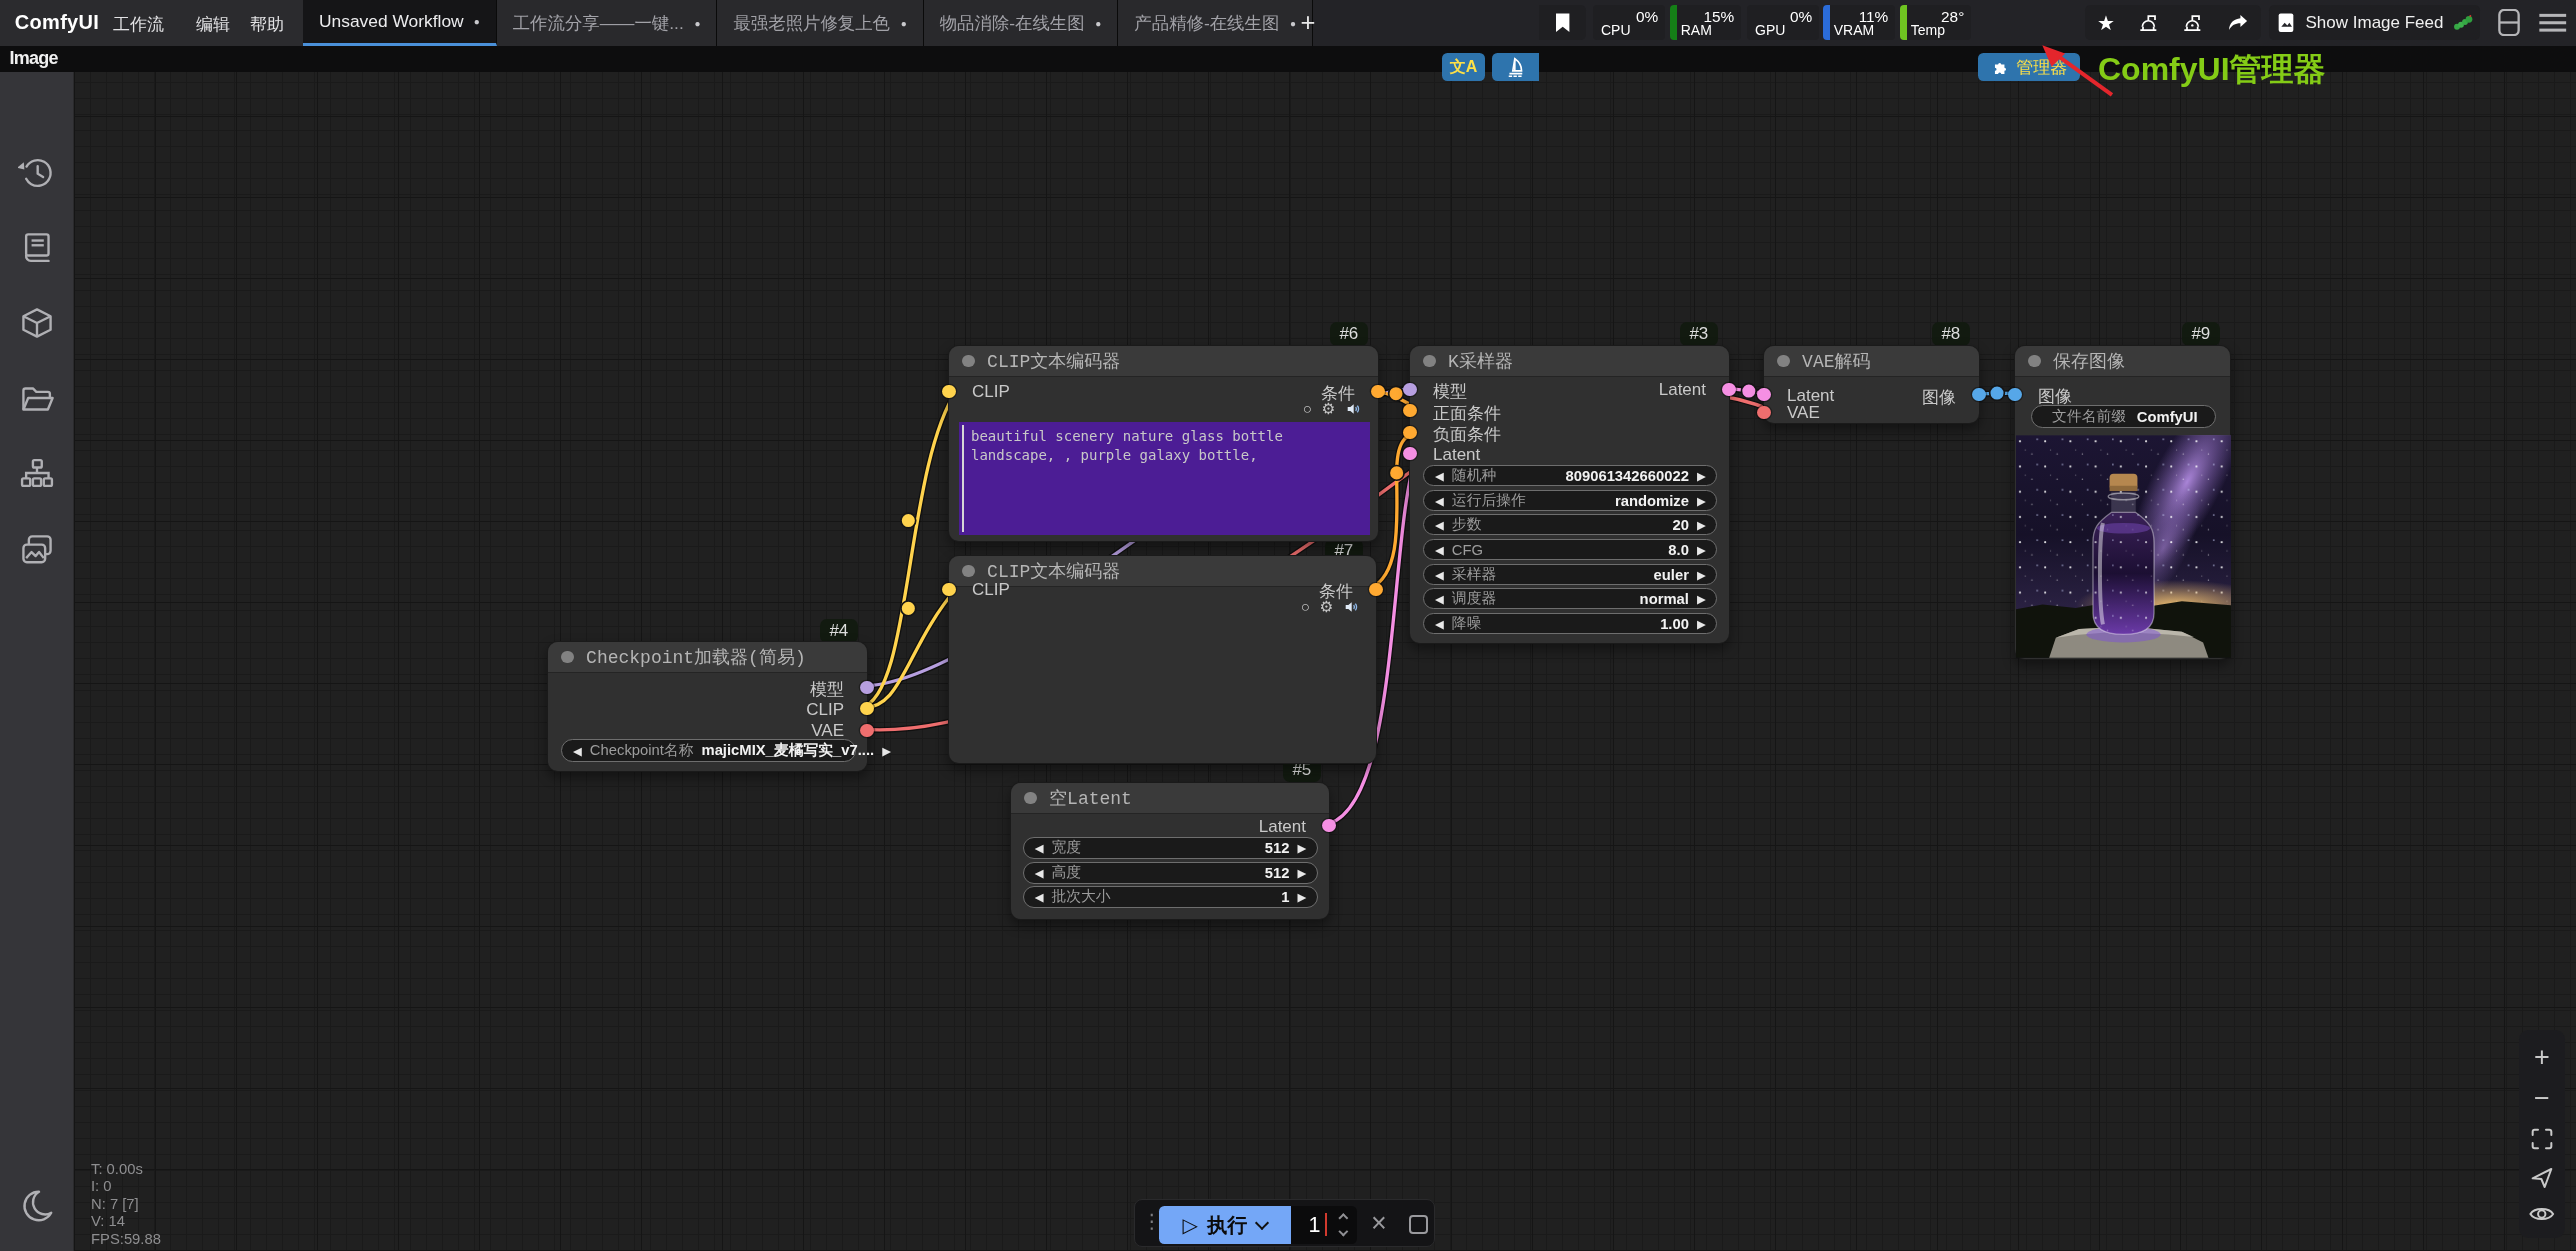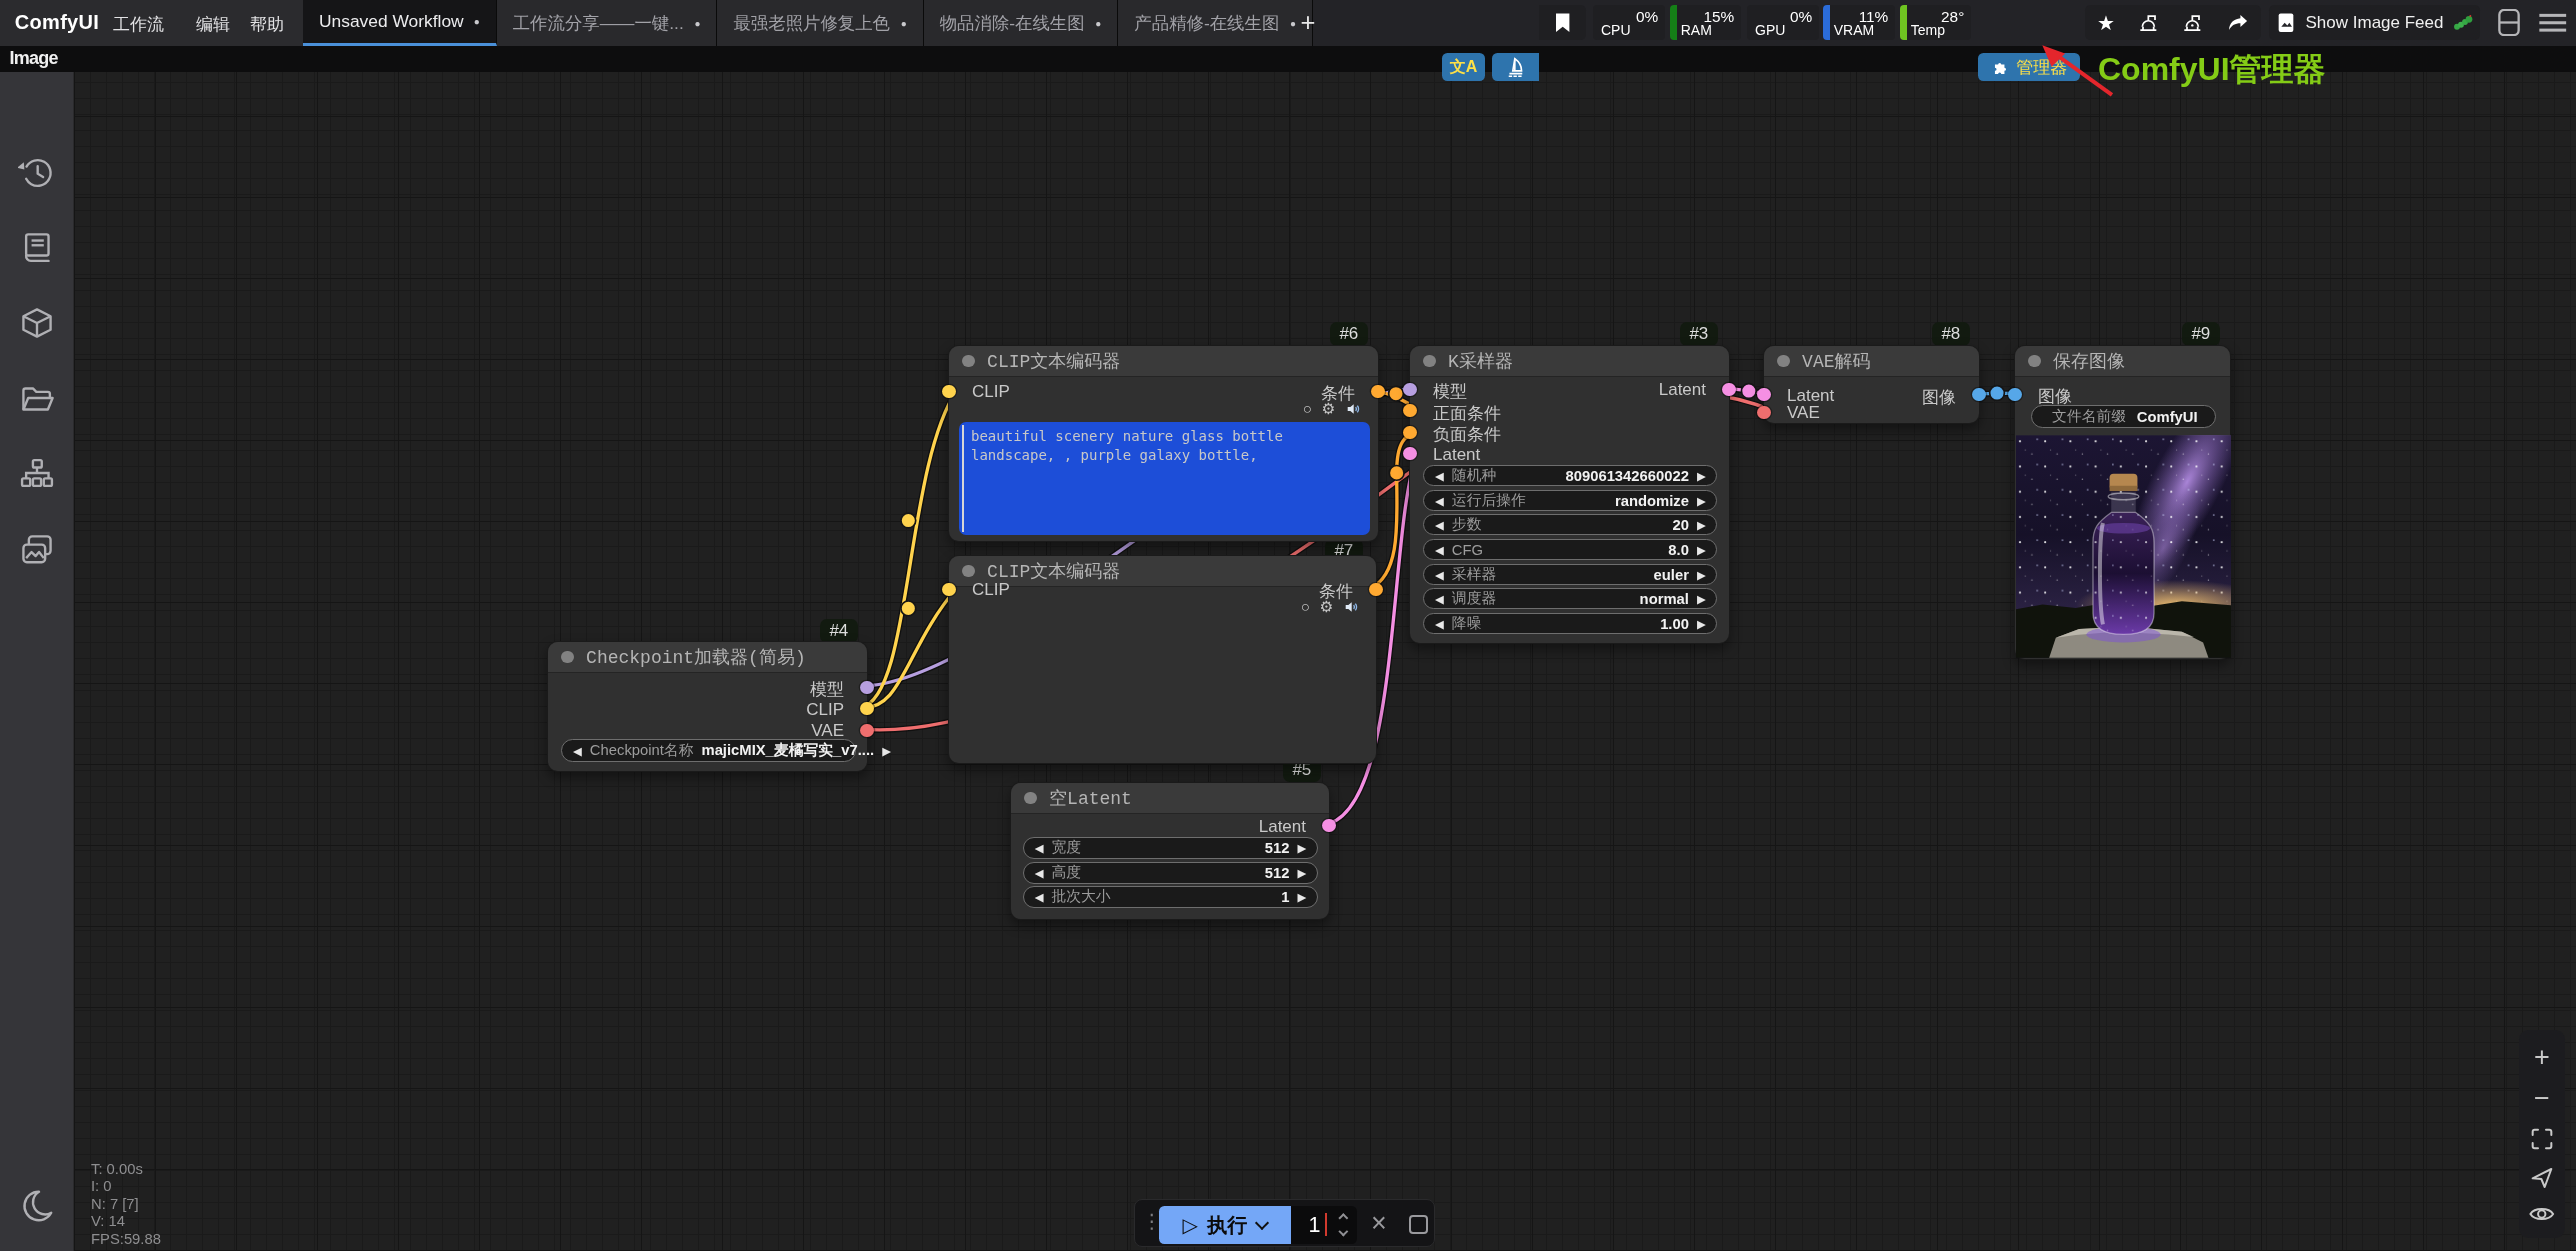--- a/index.html
+++ b/index.html
@@ -62,21 +62,21 @@
   .badge { position:absolute; background:#121a10; color:#dedede; font-size:17px;
     padding:2px 9.4px; border-radius:6.7px; z-index:2; }
   .port { position:absolute; width:13.4px; height:13.4px; border-radius:50%;
     box-shadow:0 0 0 1.3px rgba(0,0,0,.35); }
   .slabel { position:absolute; font-size:17px; color:#c9c9c9; white-space:nowrap; }
   .widget { position:absolute; background:#1a1a1a; border:1.3px solid #6e6e6e;
     border-radius:670px; display:flex; align-items:center; padding:0 10.7px; gap:8px; }
   .warr { font-size:11.4px; color:#e8e8e8; }
   .wlabel { font-size:14.8px; color:#9d9d9d; white-space:nowrap; }
   .wvalue { margin-left:auto; font-size:14.8px; color:#f2f2f2; font-weight:bold; white-space:nowrap; }
-  .ta { position:absolute; background:#1d4ed8; border-radius:7px; color:#c8c8c8;
+  .ta { position:absolute; background:#4c1d95; border-radius:0; color:#c8c8c8;
     font-family:"DejaVu Sans Mono", monospace; font-size:14px; padding:5.4px 6.7px 5.4px 12px;
     overflow:hidden; line-height:1.3; }
   .ta::before { content:""; position:absolute; left:3.4px; top:3.4px; bottom:3.4px; width:2px; background:#d6d6d6; }
   .minirow { position:absolute; display:flex; align-items:center; gap:9.4px; }
   .minirow .mi { font-size:15.4px; color:#c6c6c6; line-height:1; }
 
   
   .execbar { left:1134px; top:1199px; width:301px; height:48px; background:#141416;
     border:0.7px solid #2a2a2c; border-radius:8px; z-index:10; }
   .runbtn { position:absolute; left:23.5px; top:6px; width:132px; height:38px; background:#74a7f7;

